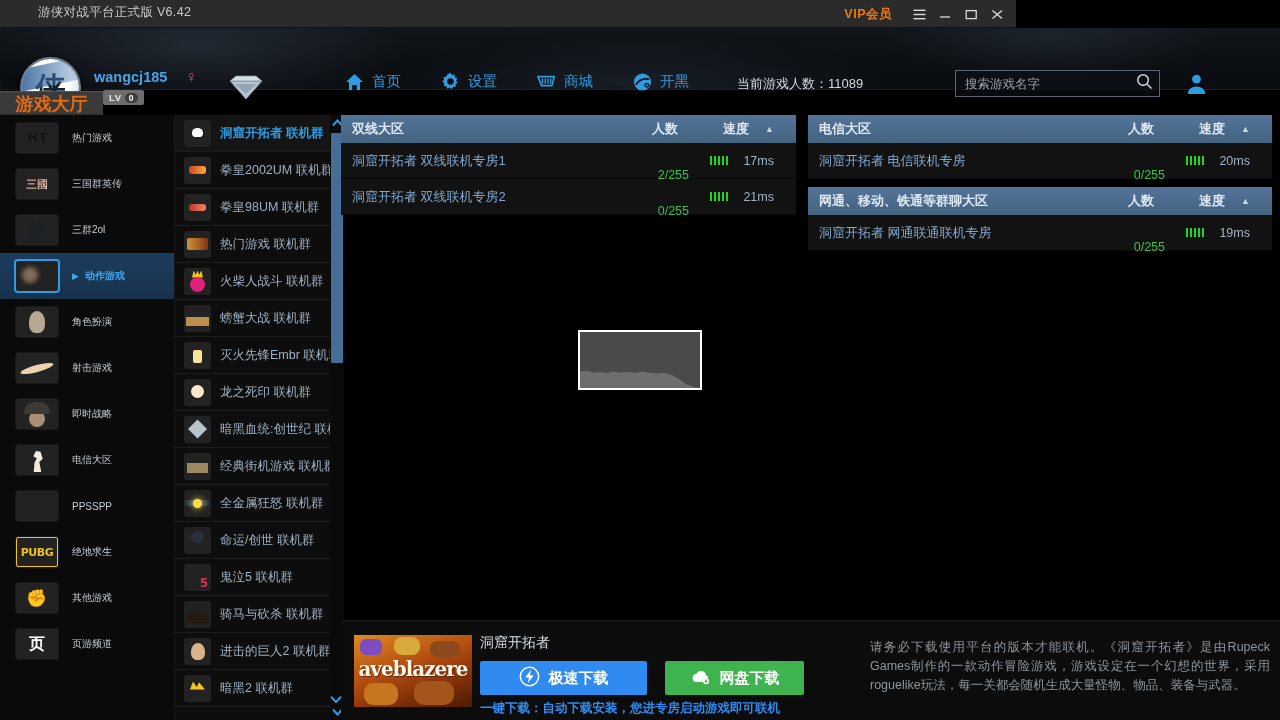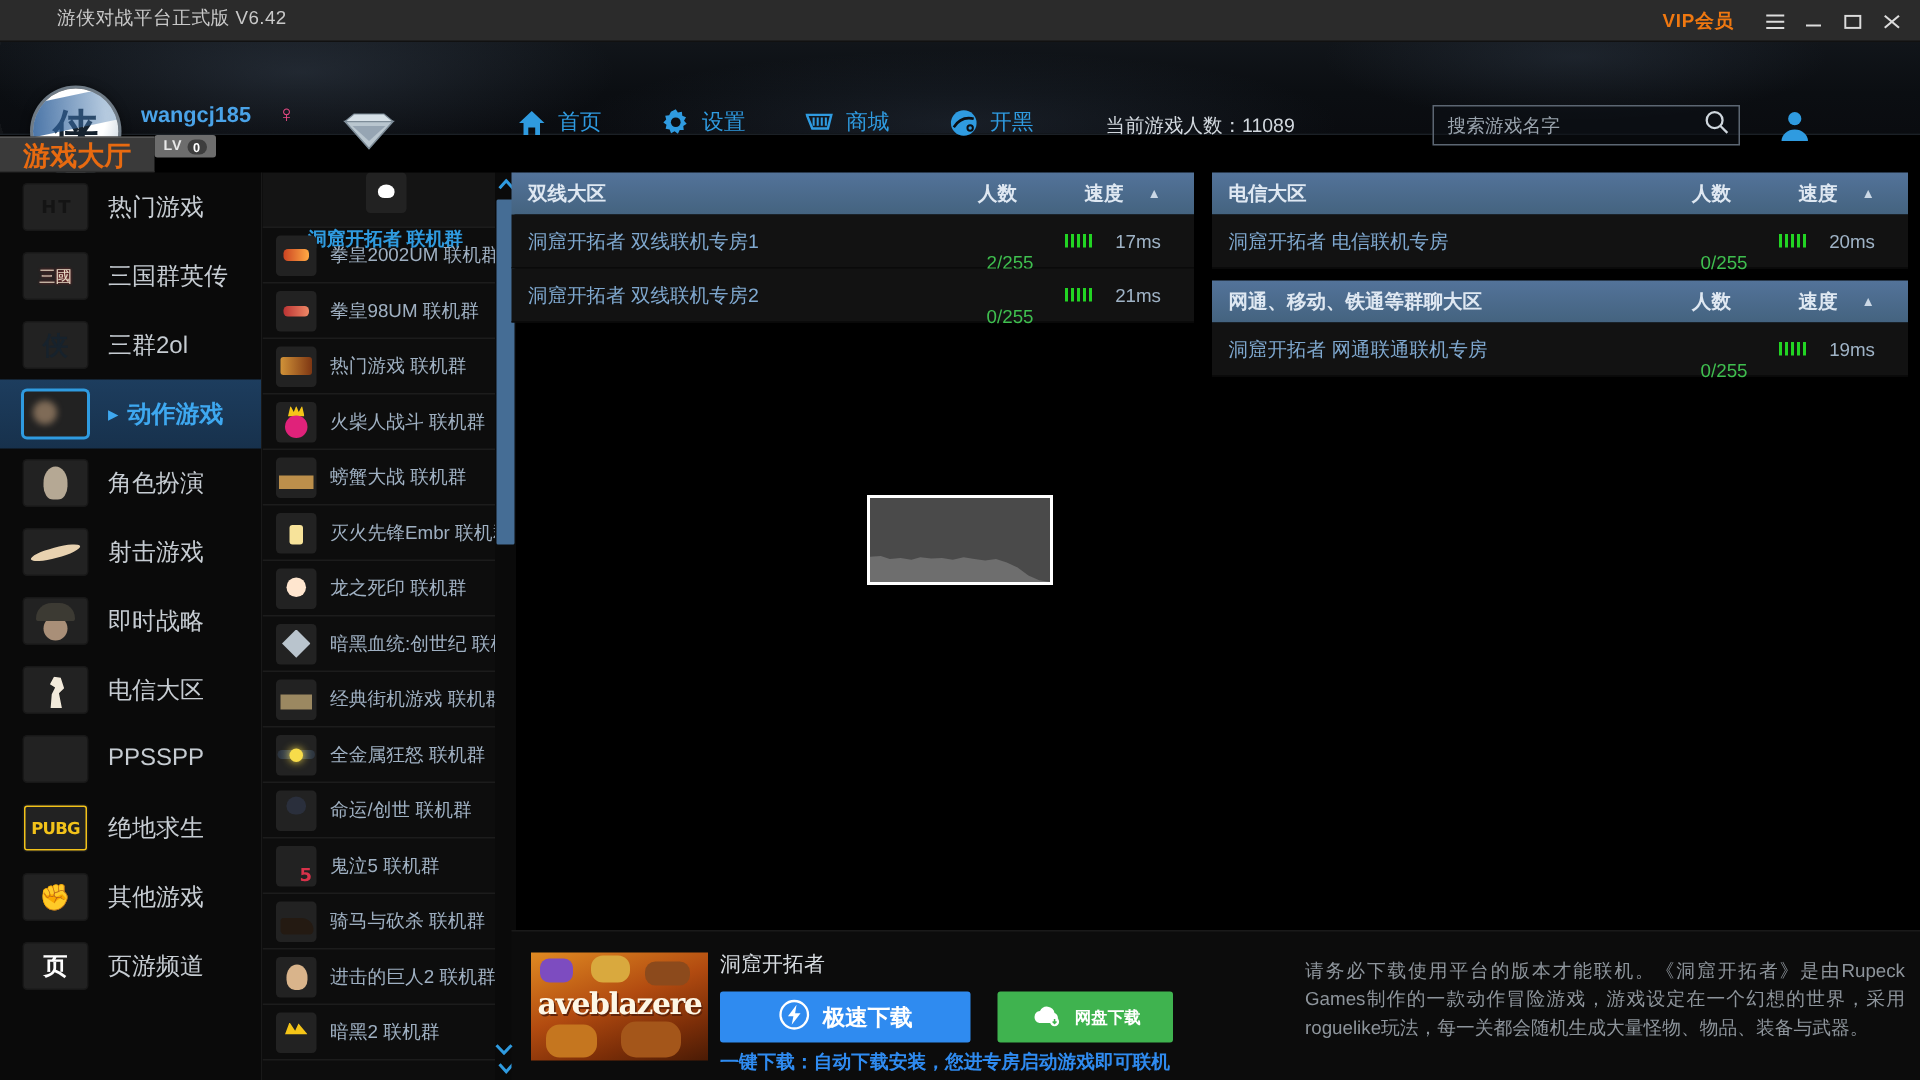--- a/index.html
+++ b/index.html
@@ -7,21 +7,21 @@
     width: 1280px; height: 720px;
     background: #000;
     font-family: "Liberation Sans", "DejaVu Sans", sans-serif;
     overflow: hidden;
     -webkit-font-smoothing: antialiased;
   }
   #app { position: relative; width: 1280px; height: 720px; background:#000; }
 
   
   .titlebar {
-    position:absolute; left:0; top:0; width:1280px; height:28px;
+    position:absolute; left:0; top:0; width:1016px; height:28px;
     background:#2b2b2b;
     border-bottom:1px solid #111;
     display:flex; align-items:center;
   }
   .titlebar .tb-title {
     position:absolute; left:38px; top:4px;
     font-size:12.5px; color:#c9c9c9; letter-spacing:.3px;
   }
   .tb-right { position:absolute; right:6px; top:0; height:28px; display:flex; align-items:center; gap:0; }
   .vip { color:#f07810; font-weight:bold; font-size:12.5px; margin-right:14px; letter-spacing:.5px; }
@@ -96,21 +96,21 @@
     position:absolute; left:0; top:115px; width:175px; height:605px;
     background:#0a0a0a; border-right:1px solid #191919;
   }
   .cat {
     position:relative; height:46px; display:flex; align-items:center; padding-left:16px; gap:14px;
   }
   .cat.sel { background:linear-gradient(180deg,#1d3d5e,#17314c); }
   .cat .thumb { width:42px; height:30px; border-radius:2px; flex:none; overflow:hidden; position:relative;
     background:#222; box-shadow:0 0 0 1px rgba(255,255,255,.06); }
   .cat.sel .thumb { box-shadow:0 0 0 2px #2f9be0; }
-  .cat .lbl { font-size:16px; color:#c6ccd2; white-space:nowrap; }
+  .cat .lbl { font-size:10px; color:#c6ccd2; white-space:nowrap; }
   .cat.sel .lbl { color:#3ea8f0; font-weight:bold; }
   .cat .arrow { color:#3ea8f0; font-size:9px; margin-right:-8px; }
 
   
   .t-hot{background:#f5c518;display:flex;align-items:center;justify-content:center;color:#141414;font-weight:bold;font-size:12px;letter-spacing:-.5px;font-family:"DejaVu Sans",sans-serif;}
   .t-sg{background:linear-gradient(135deg,#6b6258,#3a352f 60%,#241f1b);}
   .t-sg::after{content:"三國";position:absolute;inset:0;display:flex;align-items:center;justify-content:center;font-size:11px;color:#e4d8c4;text-shadow:0 0 2px #a33;}
   .t-sq{background:#f3f3f3;display:flex;align-items:center;justify-content:center;}
   .t-sq span{font-size:17px;color:#17222c;font-weight:bold;}
   .t-act{background:linear-gradient(150deg,#5e4530,#2c1c12 55%,#6b4022);}
@@ -134,21 +134,21 @@
 
   
   .gamelist {
     position:absolute; left:175px; top:115px; width:155px; height:605px;
     background:#0d0d0d; overflow:hidden;
   }
   .game-row {
     height:37px; display:flex; align-items:center; gap:9px; padding-left:9px;
     border-bottom:1px solid #1c1c1c; position:relative;
   }
-  .game-row.sel { background:#141414;flex-direction:column; }
+  .game-row.sel { background:#141414; }
   .game-row .gthumb { width:27px; height:27px; flex:none; border-radius:3px; overflow:hidden; position:relative; background:#222; }
   .game-row .gname { font-size:12.5px; color:#9fb0c2; white-space:nowrap; }
   .game-row.sel .gname { color:#2f9be0; font-weight:bold; }
 
   .g1{background:radial-gradient(circle at 50% 50%,#f7b32b 0 42%,#7a1d10 44%,#2b0b06);border-radius:50%;}
   .g1::after{content:"";position:absolute;left:8px;top:8px;width:11px;height:9px;border-radius:50% 50% 40% 40%;background:#fff;}
   .g2{background:radial-gradient(circle at 40% 40%,#d7e1ea,#41506a 60%,#161d29);border-radius:50%;}
   .g2::after{content:"";position:absolute;left:5px;top:9px;width:17px;height:8px;background:linear-gradient(90deg,#c42,#fa4);border-radius:3px;}
   .g3{background:radial-gradient(circle at 40% 40%,#cfd9e3,#3b4a60 60%,#121824);border-radius:50%;}
   .g3::after{content:"";position:absolute;left:5px;top:10px;width:17px;height:7px;background:linear-gradient(90deg,#b33,#e86);border-radius:3px;}
@@ -245,23 +245,23 @@
   .dl-thumb .blob3{position:absolute;left:76px;top:6px;width:30px;height:16px;background:#8c4a1c;border-radius:7px;}
   .dl-thumb .blob4{position:absolute;left:10px;top:48px;width:34px;height:22px;background:#c5761f;border-radius:9px;}
   .dl-thumb .blob5{position:absolute;left:60px;top:46px;width:40px;height:24px;background:#a4561a;border-radius:10px;}
   .bb-name { position:absolute; left:139px; top:13px; font-size:14px; color:#d8dde2; }
   .btn-fast {
     position:absolute; left:139px; top:40px; width:167px; height:34px;
     background:#2f8bf0; border-radius:2px; display:flex; align-items:center; justify-content:center; gap:9px;
     color:#fff; font-size:15px; font-weight:bold;
   }
   .btn-pan {
-    position:absolute; left:324px; top:40px; width:117px; height:34px;
+    position:absolute; left:324px; top:40px; width:139px; height:34px;
     background:#3fb34f; border-radius:2px; display:flex; align-items:center; justify-content:center; gap:8px;
-    color:#fff; font-size:11px; font-weight:bold;
+    color:#fff; font-size:15px; font-weight:bold;
   }
   .dl-hint { position:absolute; left:139px; top:79px; font-size:12.5px; color:#2f8bf0; font-weight:bold; white-space:nowrap; }
   .dl-desc {
     position:absolute; left:529px; top:17px; width:400px;
     font-size:12.5px; line-height:19px; color:#8e959c; text-align:justify;
   }
 
   .bb-scroll { position:absolute; left:329px; top:690px; width:14px; height:18px; display:flex; align-items:center; justify-content:center; color:#2f9be0; }
 </style>
 </head>

